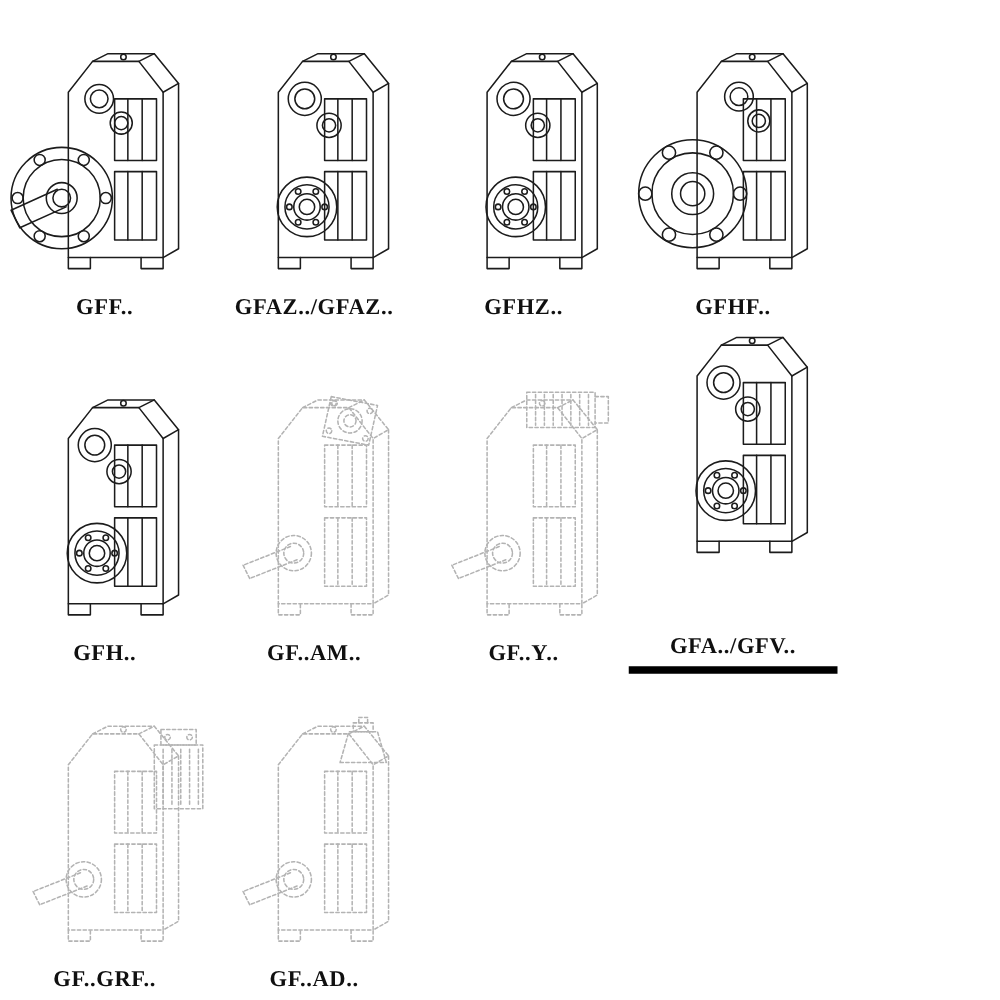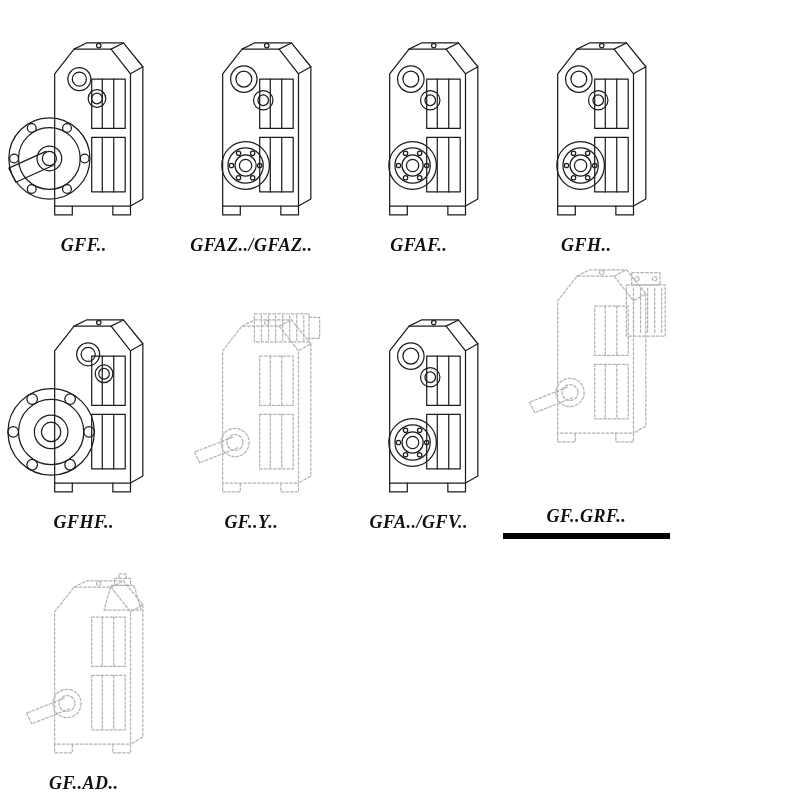--- a/index.html
+++ b/index.html
@@ -1,17 +1,17 @@
 <!DOCTYPE html>
 <html><head>
 <meta charset="utf-8">
 <style>
   html,body{margin:0;padding:0;background:#ffffff;}
   body{width:800px;height:800px;overflow:hidden;font-family:"Liberation Serif",serif;}
-  .catalog{display:grid;width:652px;height:800px;grid-template-columns:repeat(4,1fr);grid-template-rows:repeat(3,1fr);font-style:italic;}
+  .catalog{display:grid;width:652px;height:800px;grid-template-columns:repeat(4,1fr);grid-template-rows:repeat(3,1fr);}
   .cell{display:flex;flex-direction:column;align-items:center;justify-content:flex-end;padding-bottom:6px;box-sizing:border-box;}
   .drawing{height:194px;width:auto;stroke:#1c1c1c;fill:none;stroke-width:1.4;stroke-linejoin:round;stroke-linecap:round;}
   .faint .drawing{stroke:#b3b3b3;stroke-dasharray:3 2.2;}
   .label{font-weight:700;font-size:18px;color:#101010;letter-spacing:.5px;margin-top:6px;white-space:nowrap;}
   .cell:nth-child(11) .label,.cell:nth-child(12) .label{font-size:20px;text-align:center;}
   .cell:nth-child(8){border-bottom:6px solid #000000;gap:44px;}
   .cell:nth-child(12){border-left:4px solid #0f766e;}
   .defs-holder{position:absolute;width:0;height:0;overflow:hidden;}
 </style>
 </head>
@@ -149,38 +149,44 @@
     <svg class="drawing" viewBox="0 0 190 220">
         <use href="#t-bore"></use>
       </svg>
     <div class="label">GFAZ../GFAZ..</div>
   </div>
 
   <div class="cell">
     <svg class="drawing" viewBox="0 0 190 220">
         <use href="#t-bore"></use>
       </svg>
-    <div class="label">GFAF..</div>
+    <div class="label">GFHZ..</div>
+  </div>
+
+  <div class="cell">
+    <svg class="drawing" viewBox="0 0 190 220">
+        <use href="#t-flange-holes"></use>
+      </svg>
+    <div class="label">GFHF..</div>
   </div>
 
   <div class="cell">
     <svg class="drawing" viewBox="0 0 190 220">
         <use href="#t-bore"></use>
       </svg>
     <div class="label">GFH..</div>
   </div>
 
-  <div class="cell">
-    <svg class="drawing" viewBox="0 0 190 220">
-        <use href="#t-flange-holes"></use>
-      </svg>
-    <div class="label">GFHF..</div>
-  </div>
-
-
+
+  <div class="cell faint">
+    <svg class="drawing" viewBox="0 0 190 220">
+        <use href="#t-am"></use>
+      </svg>
+    <div class="label">GF..AM..</div>
+  </div>
 
   <div class="cell faint">
     <svg class="drawing" viewBox="0 0 190 220">
         <use href="#t-y"></use>
       </svg>
     <div class="label">GF..Y..</div>
   </div>
 
 
   <div class="cell">

